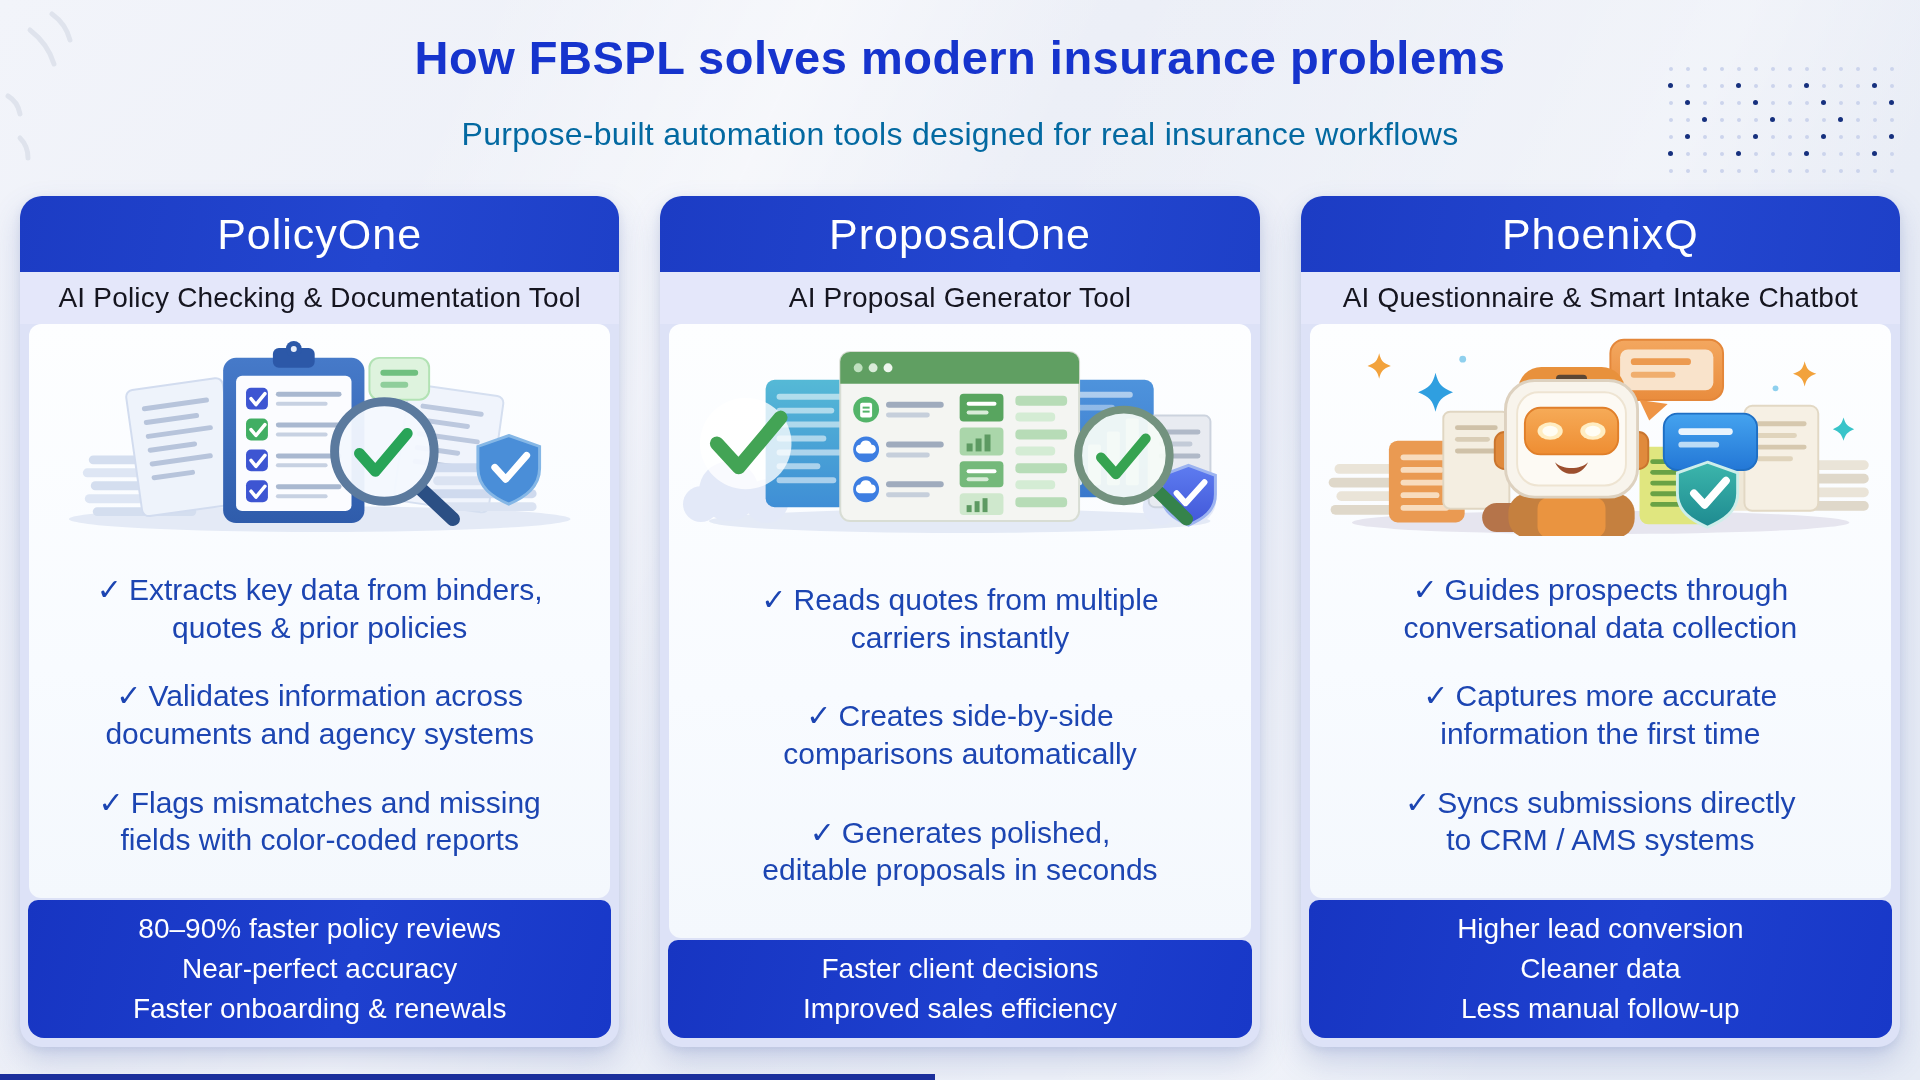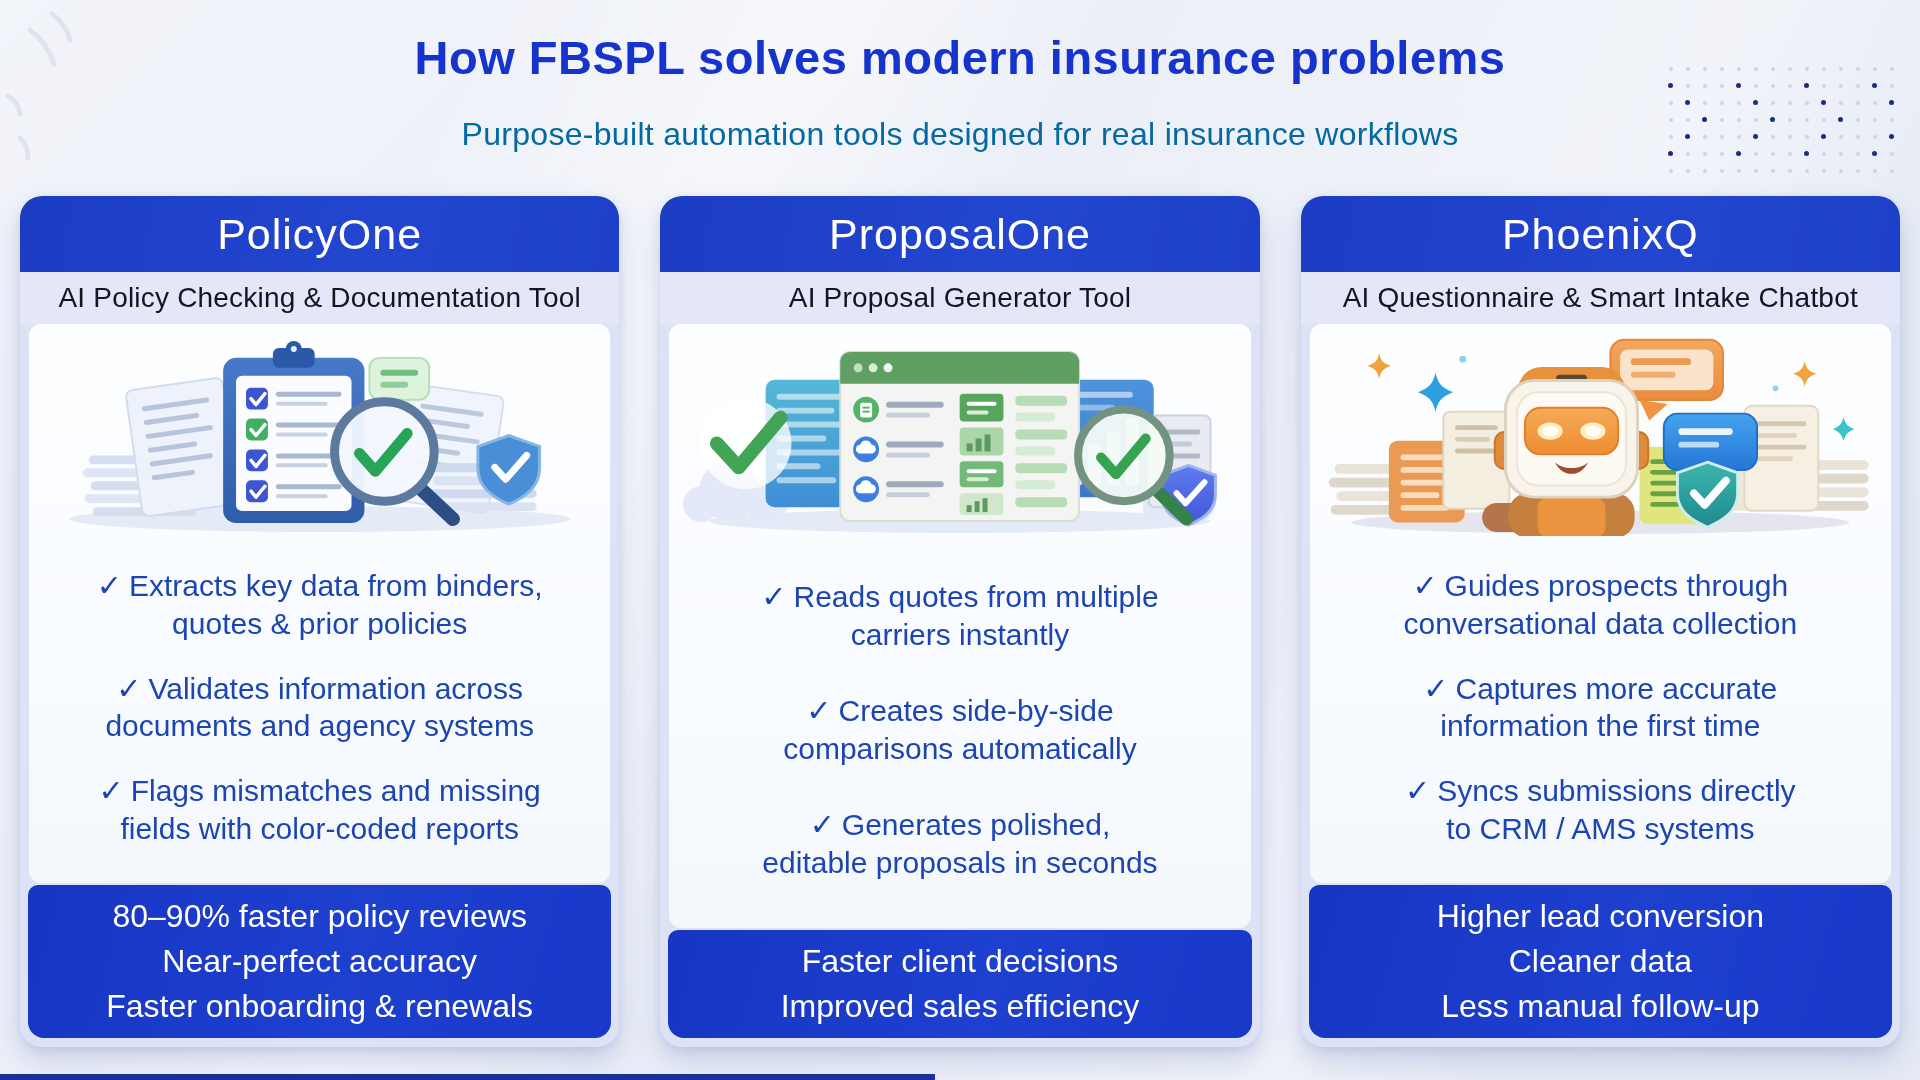--- a/index.html
+++ b/index.html
@@ -75,21 +75,21 @@
     flex:1;display:flex;flex-direction:column;justify-content:space-evenly;
     padding:4px 8px 8px;color:var(--bullet-blue);
     font-size:30px;line-height:1.26;text-align:center;
   }
   .bullet .l1{white-space:nowrap;}
   .check{margin-right:7px;font-weight:700;}
   .card-footer{
     flex:none;margin:2px 8px 9px;padding:13px 6px;
     background:linear-gradient(105deg,#1735c2 0%,#1e40cf 55%,#1838c8 100%);
     border-radius:10px 10px 16px 16px;
-    color:#fff;text-align:center;font-size:32px;
+    color:#fff;text-align:center;font-size:28px;
     display:flex;flex-direction:column;justify-content:center;gap:8px;
   }
   .progress-bar{
     position:absolute;left:0;bottom:0;height:6px;width:935px;
     background:var(--progress-blue);
   }
 </style>
 </head>
 <body>
 

